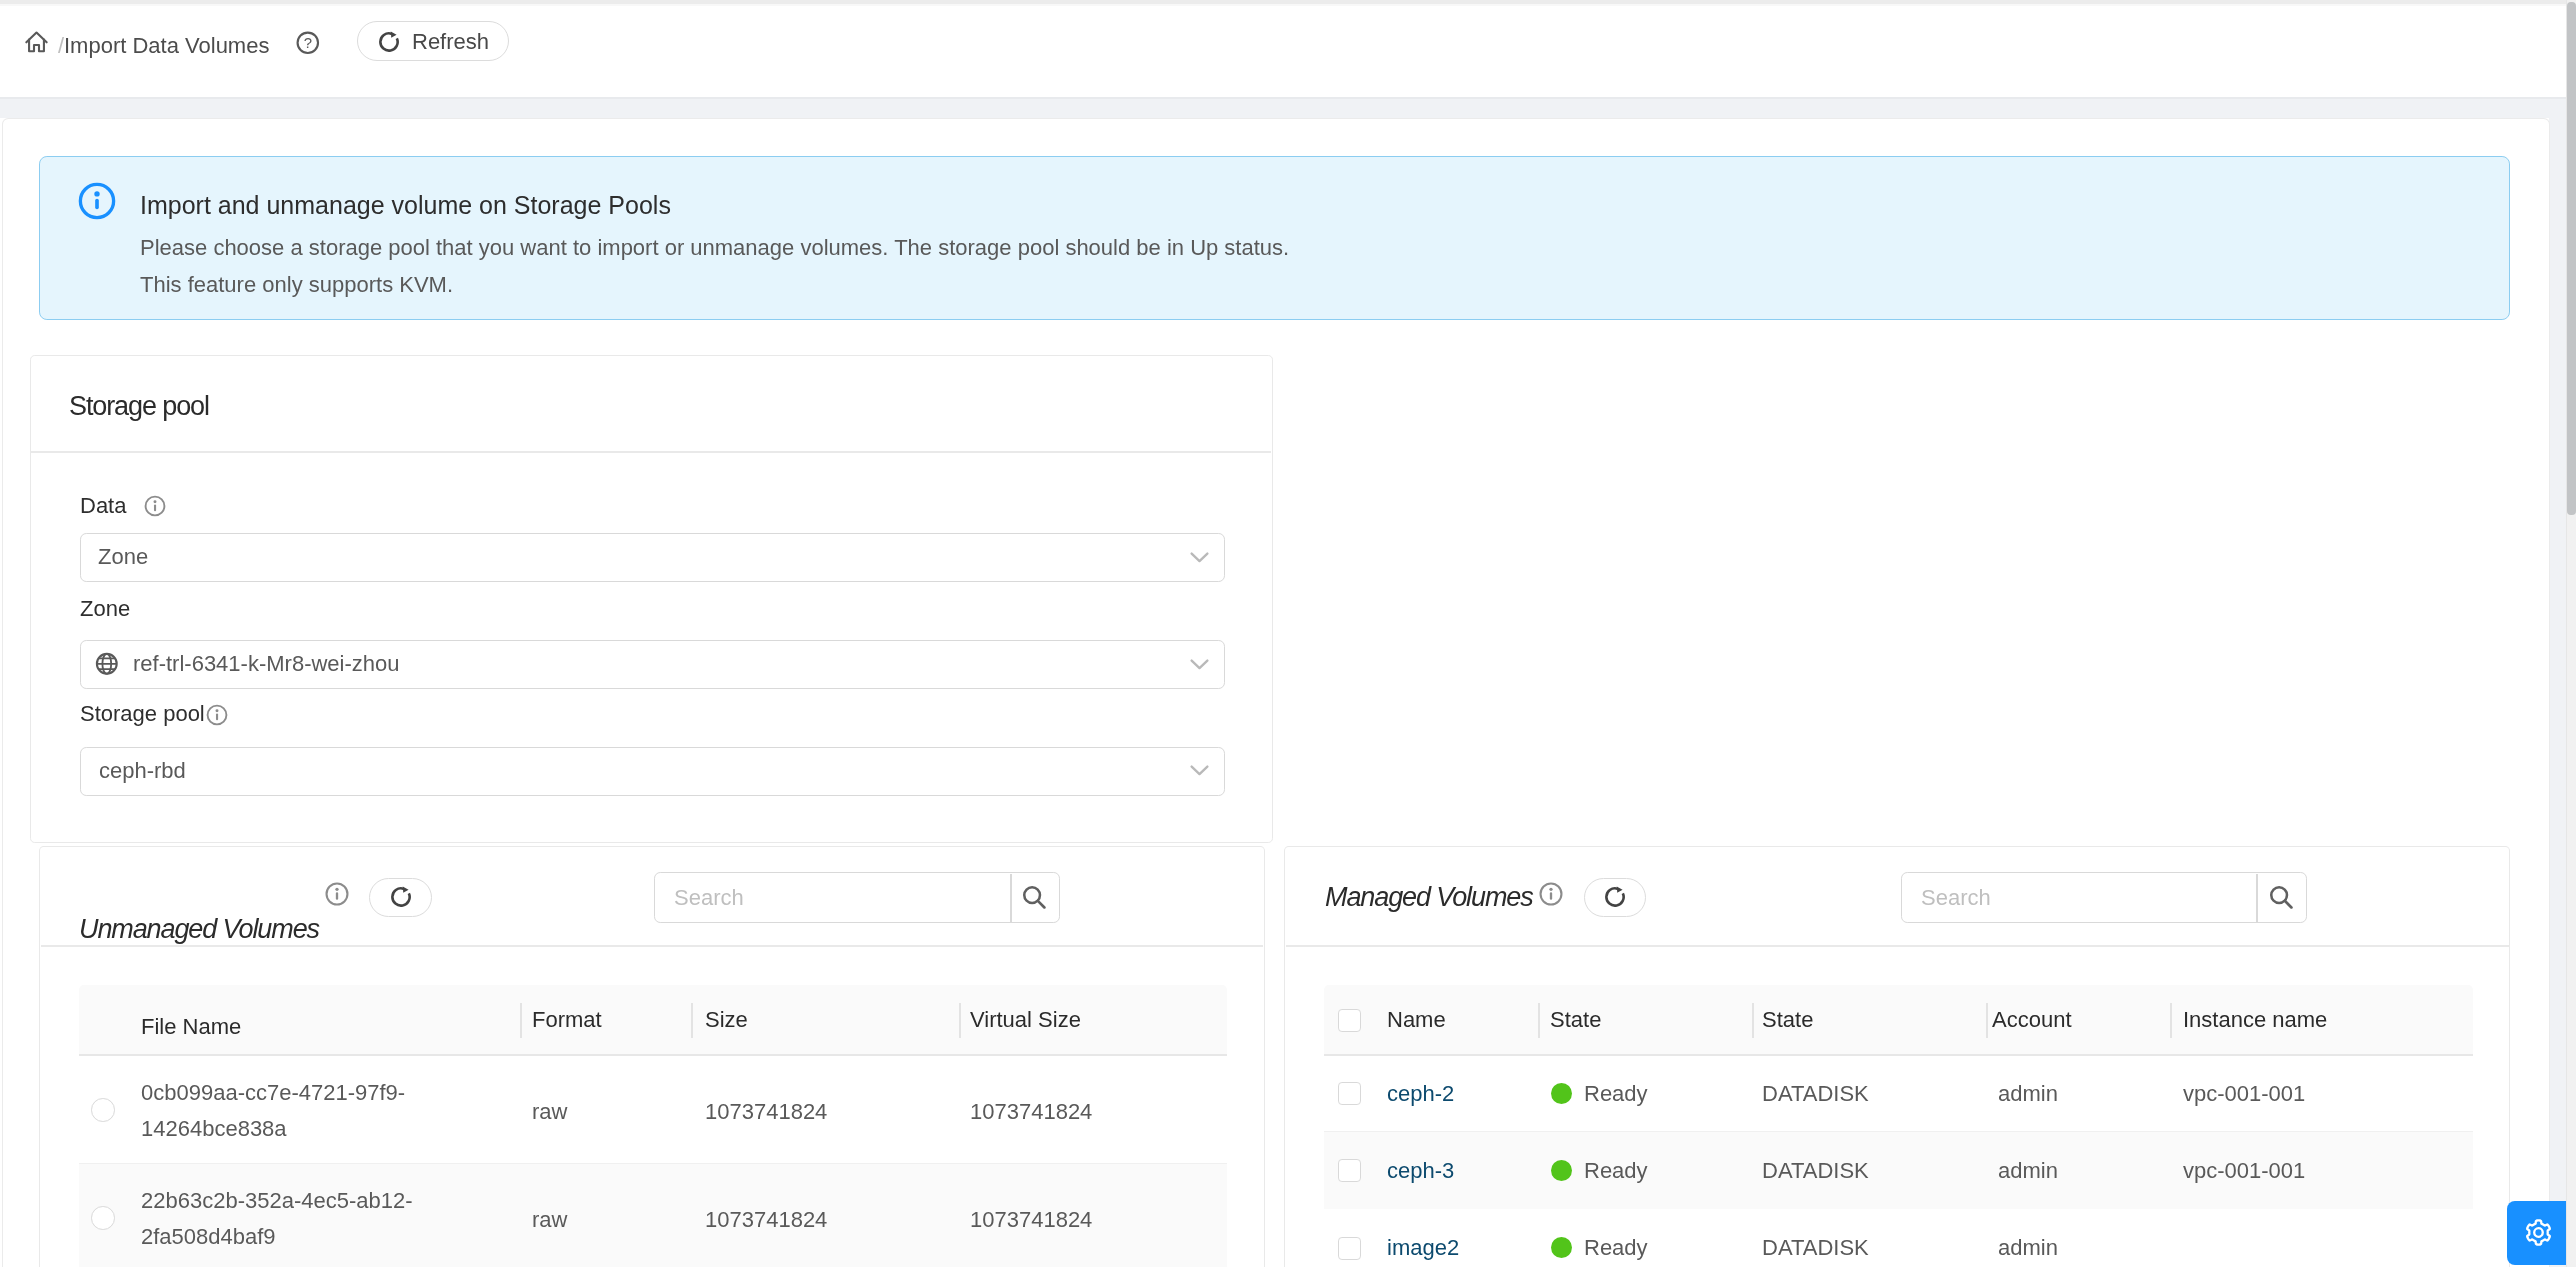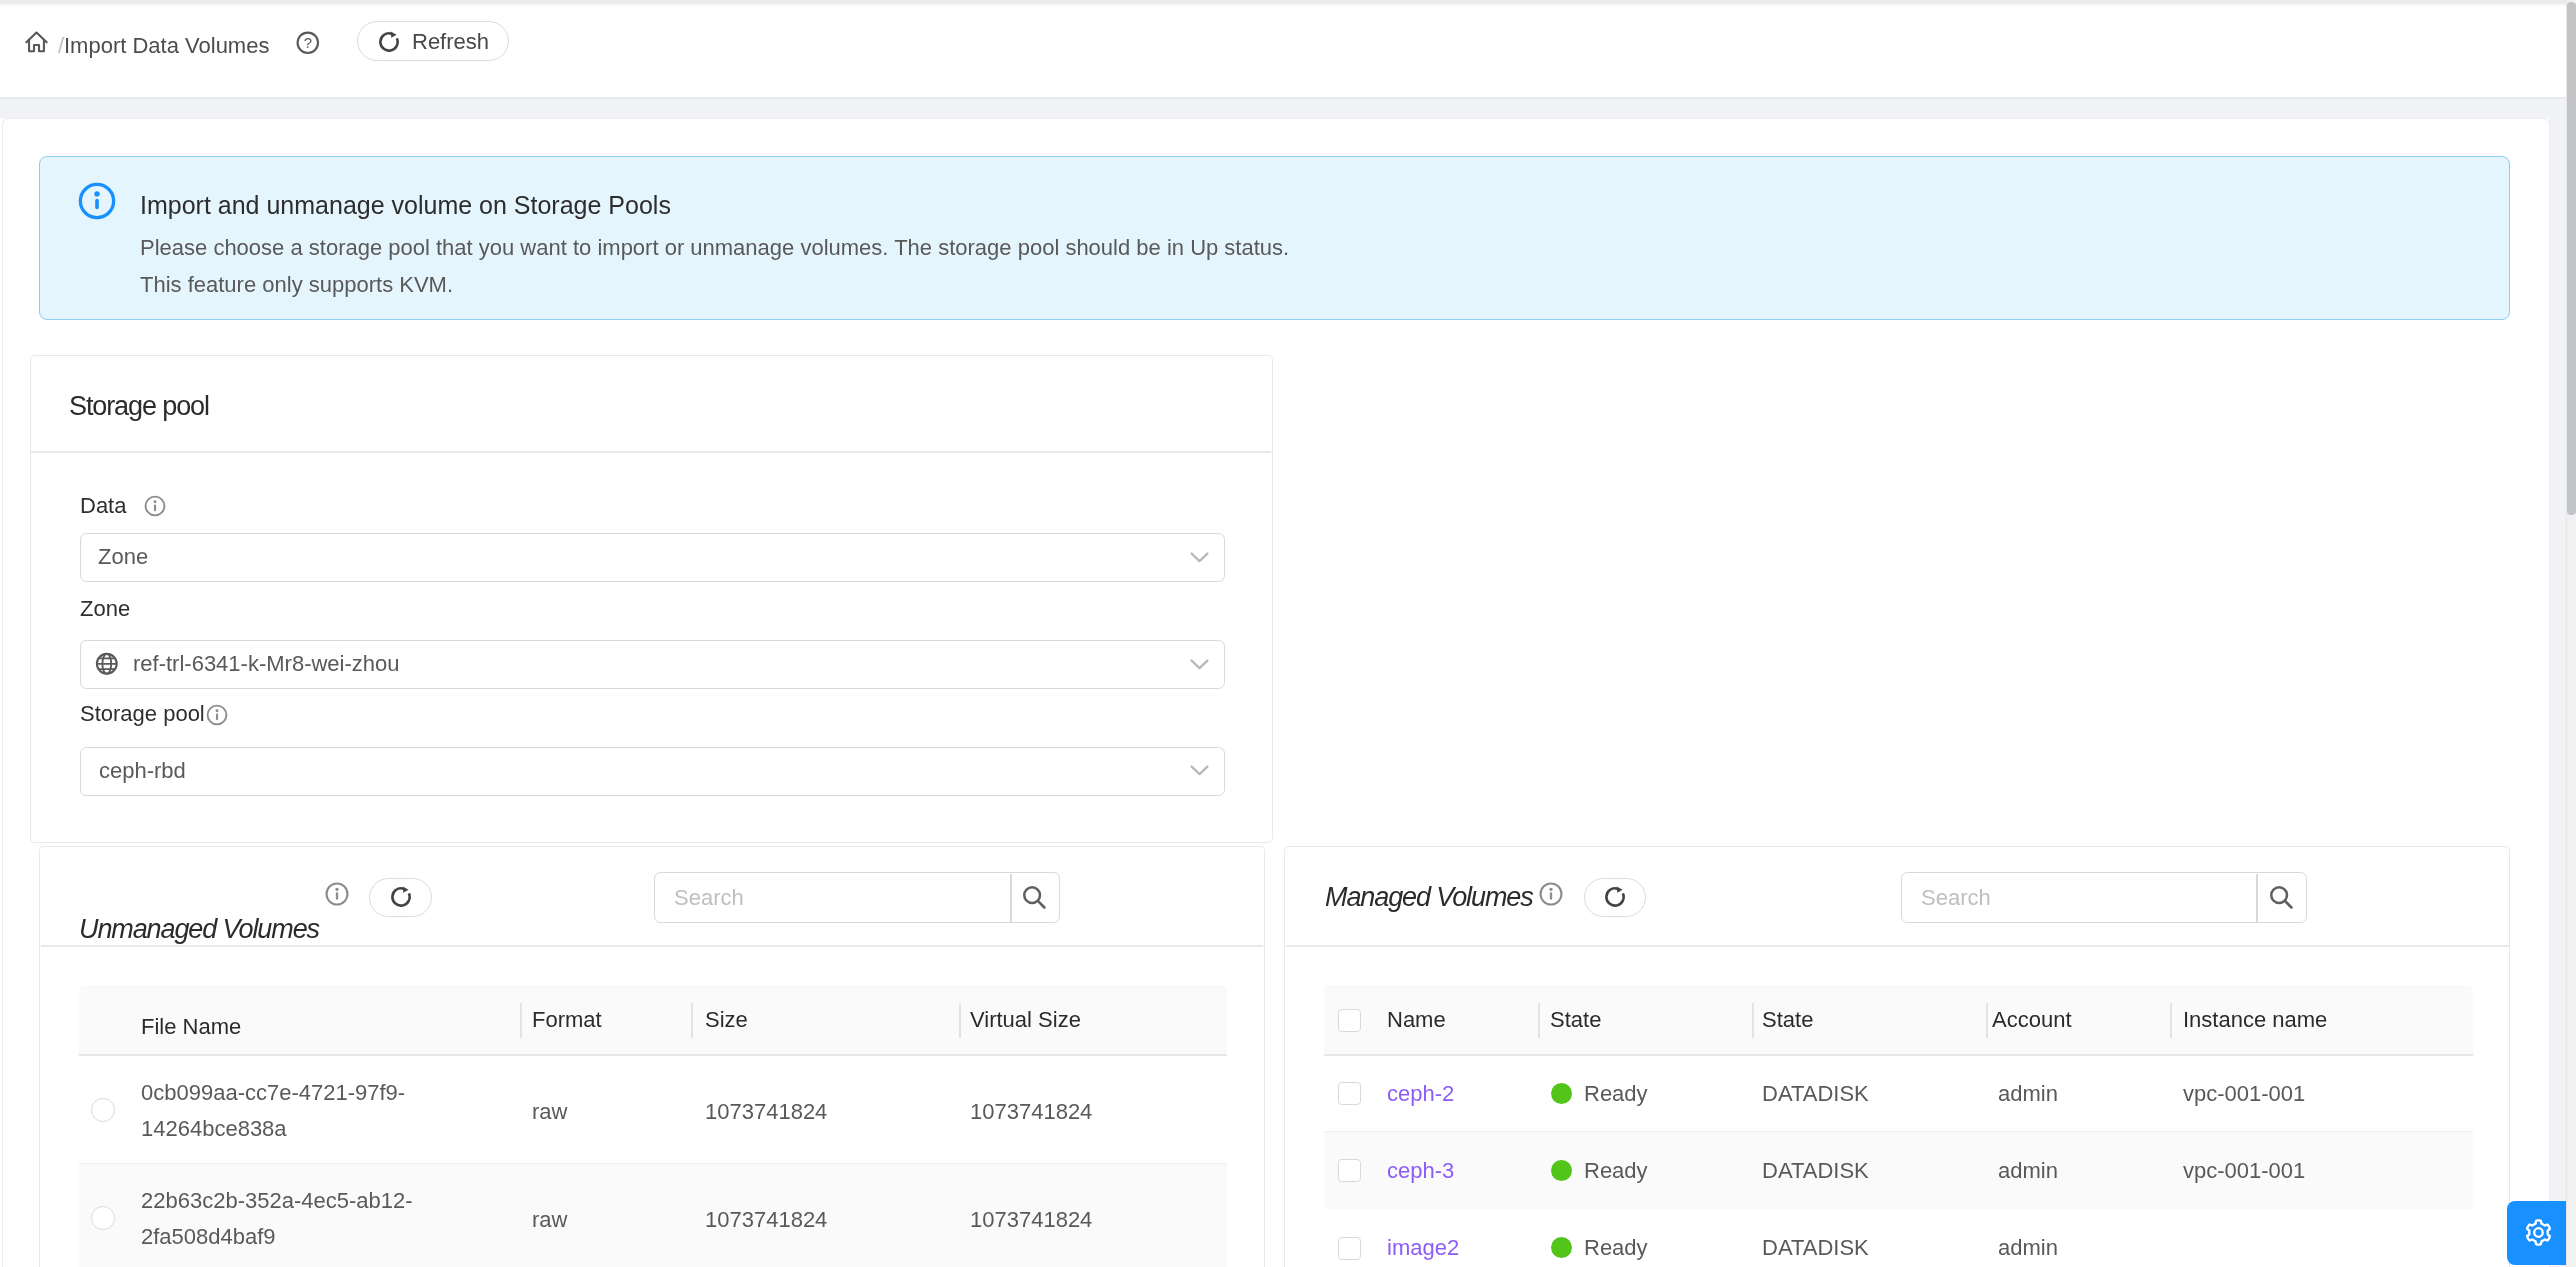--- a/index.html
+++ b/index.html
@@ -11,21 +11,21 @@
 .card { position:absolute; background:#fff; border:1.6px solid #e9e9e9; border-radius:4.7px; }
 .ttl { color:#2b2b2b; font-size:27px; letter-spacing:-1.1px; }
 .lbl { color:#2e2e2e; font-size:22px; }
 .seltxt { color:#595959; font-size:22px; }
 .hdrtxt { color:#2b2b2b; font-size:22px; }
 .celltxt { color:#595959; font-size:22px; }
 .radio { position:absolute; width:23.6px; height:23.6px; border:1.6px solid #d9d9d9; border-radius:50%; background:#fff; }
 .cbx { position:absolute; width:23px; height:23px; border:1.6px solid #d9d9d9; border-radius:3.9px; background:#fff; }
 .vsep { position:absolute; width:1.6px; height:35px; background:#e3e3e3; }
 .dot { position:absolute; width:21px; height:21px; border-radius:50%; background:#52c41a; }
-.link { color:#8b5cf6; }
+.link { color:#0c4a6e; }
 </style>
 </head>
 <body>
 
 <div class="abs" style="left:0; top:97px; width:2567px; height:21px; background:#f0f2f5;"></div>
 <div class="abs" style="left:2549px; top:118px; width:17.3px; height:1149px; background:#f0f2f5;"></div>
 <div class="abs" style="left:0; top:97px; width:2567px; height:1.6px; background:#e8eaed;"></div>
 
 <div class="abs" style="left:0; top:0; width:2567px; height:3.9px; background:#ececec;"></div>
 <div class="abs" style="left:0; top:3.9px; width:2567px; height:2.4px; background:#f8f8f8;"></div>

